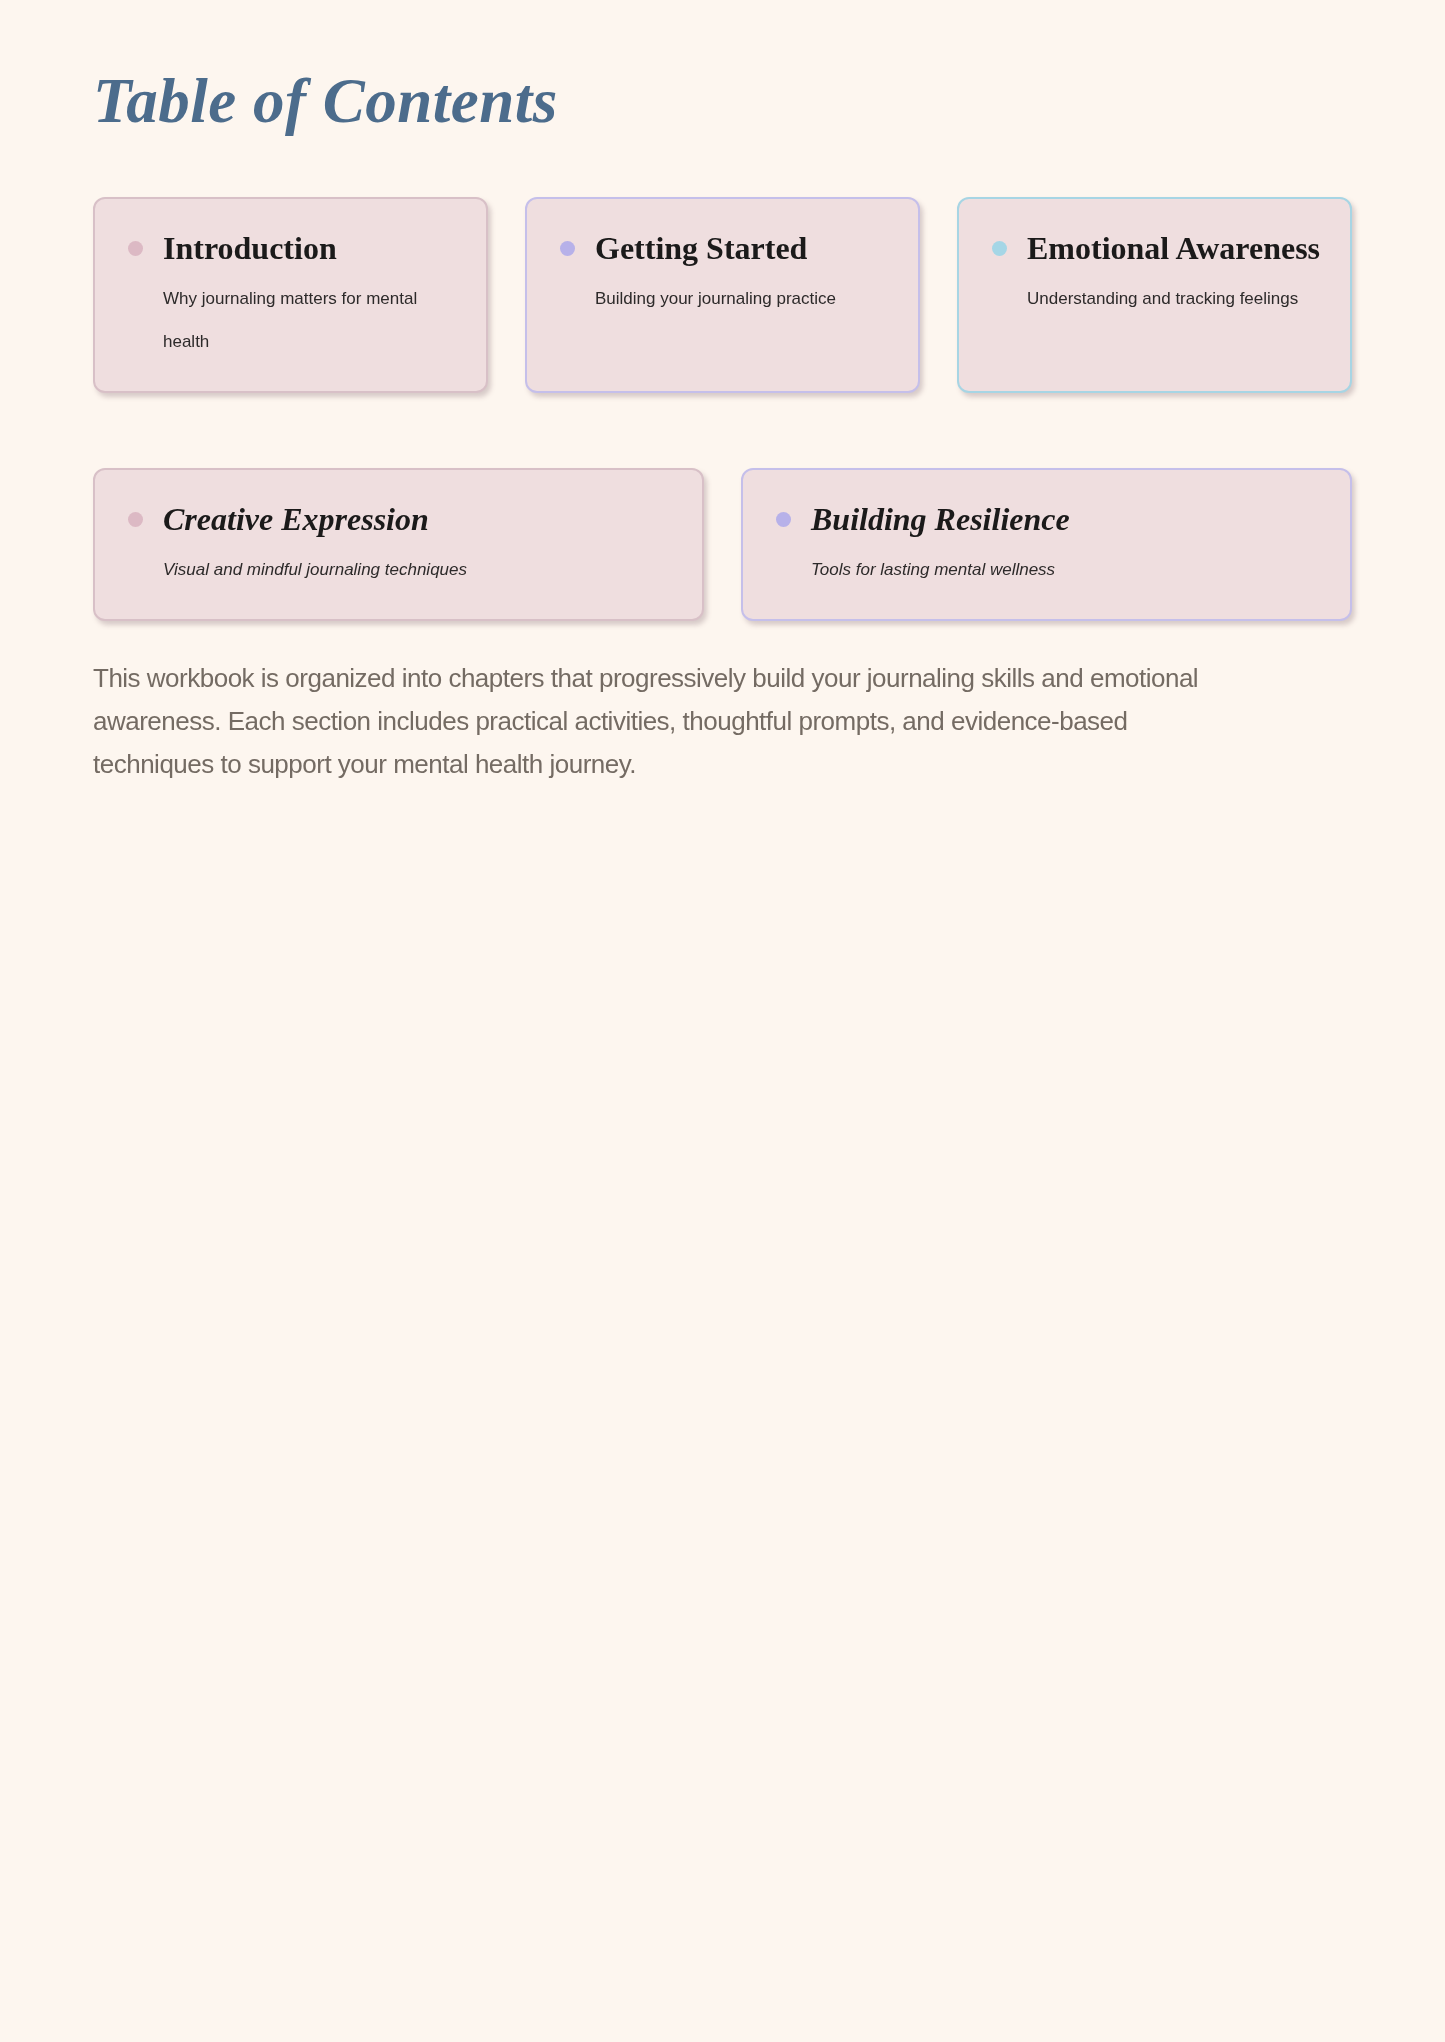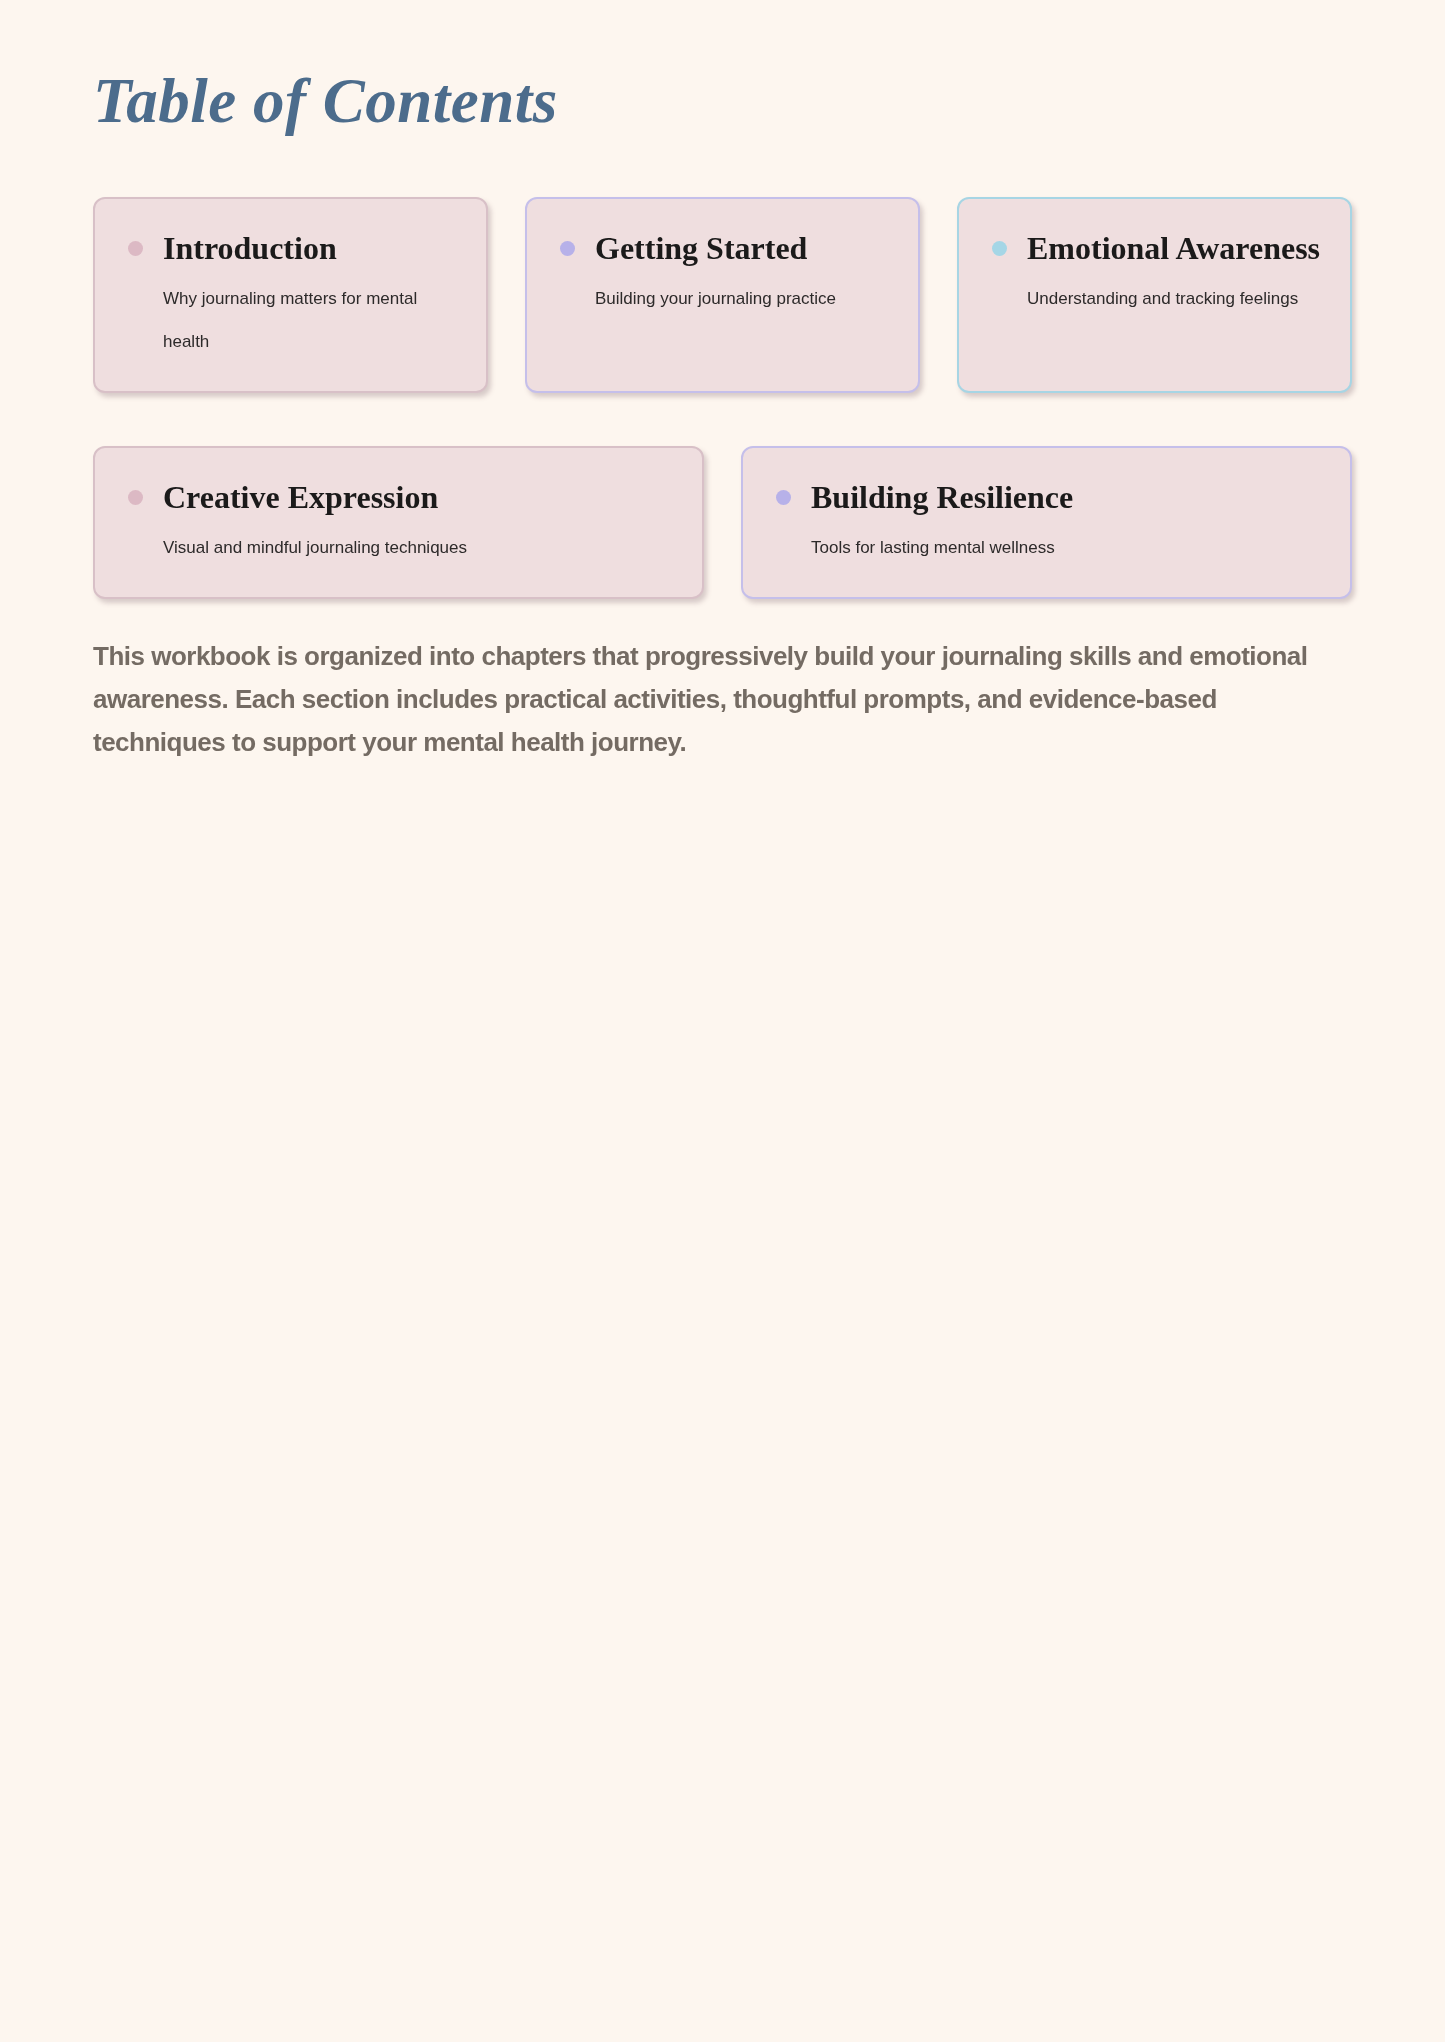--- a/index.html
+++ b/index.html
@@ -21,21 +21,22 @@
   }
 
   .toc-grid {
     display: grid;
     grid-template-columns: repeat(3, 1fr);
     column-gap: 37px;
     margin-top: 56px;
   }
   .toc-grid.row-2 {
     grid-template-columns: repeat(2, 1fr);
-    margin-top: 53px;
+    margin-top: 75px;
+    font-style: italic;
   }
 
   .card {
     background: #EFDEDF;
     border: 2px solid #D8C0C7;
     border-radius: 12px;
     padding: 28px 28px 28px 33px;
     display: flex;
     align-items: flex-start;
     gap: 20px;
@@ -63,21 +64,20 @@
     color: #2D2A2A;
     margin-top: 7px;
   }
 
   .outro {
     margin-top: 36px;
     font-size: 26px;
     line-height: 43px;
     color: #746B63;
     letter-spacing: -0.5px;
-    font-weight: bold;
   }
   .outro .line { display: block; white-space: nowrap; }
 </style>
 </head>
 <body style="background: rgb(253, 246, 239);">
 
 <div class="page">
 
   <h1 class="page-title" style="color: rgb(76, 108, 140); font-style: italic;">Table of Contents</h1>
 

